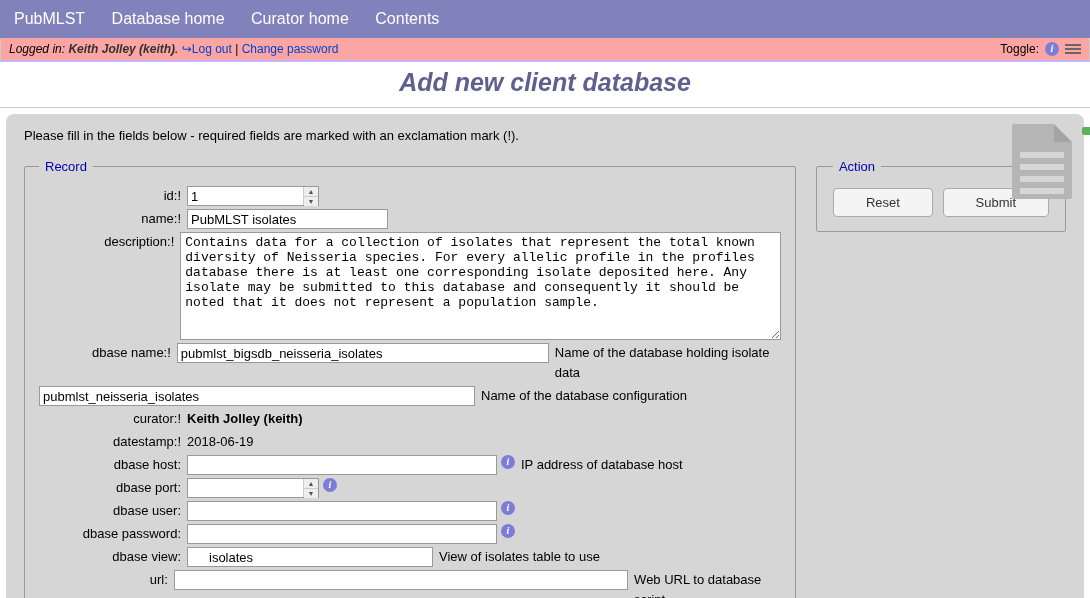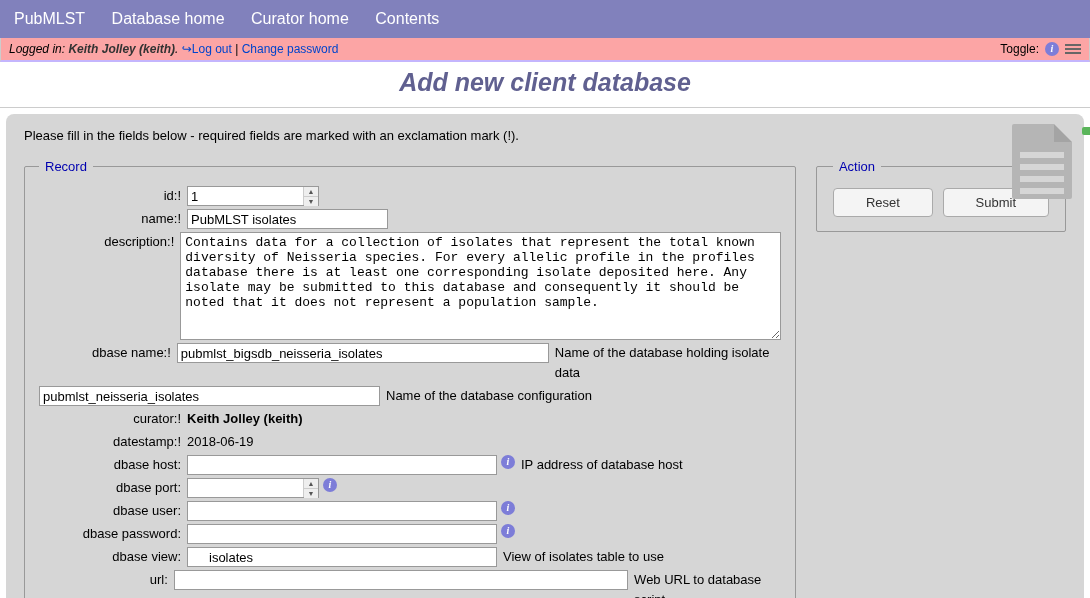--- a/index.html
+++ b/index.html
@@ -178,21 +178,21 @@
         <textarea style="">Contains data for a collection of isolates that represent the total known diversity of Neisseria species. For every allelic profile in the profiles database there is at least one corresponding isolate deposited here. Any isolate may be submitted to this database and consequently it should be noted that it does not represent a population sample.</textarea>
       </div>
 
       <div class="form-row">
         <label>dbase name:!</label>
         <input type="text" style="width: 400px;" value="pubmlst_bigsdb_neisseria_isolates">
         <span class="note">Name of the database holding isolate data</span>
       </div>
 
       <div class="form-row">
-        <input type="text" style="width: 341px;" value="pubmlst_neisseria_isolates">
+        <input type="text" style="width: 436px;" value="pubmlst_neisseria_isolates">
         <span class="note">Name of the database configuration</span>
       </div>
 
       <div class="form-row">
         <label>curator:!</label>
         <span class="static-val bold">Keith Jolley (keith)</span>
       </div>
 
       <div class="form-row">
         <label>datestamp:!</label>
@@ -225,21 +225,21 @@
       </div>
 
       <div class="form-row">
         <label>dbase password:</label>
         <input type="password" style="width: 310px;" value="">
         <span class="info-icon" style="margin-left:4px">i</span>
       </div>
 
       <div class="form-row">
         <label>dbase view:</label>
-        <input type="text" style="width: 310px; padding-left: 21px;" value="isolates">
+        <input type="text" style="width: 246px; padding-left: 21px;" value="isolates">
         <span class="note">View of isolates table to use</span>
       </div>
 
       <div class="form-row">
         <label>url:</label>
         <input type="text" class="url-sel" style="width: 500px;" value="/cgi-bin/bigsdb/bigsdb.pl">
         <span class="note">Web URL to database script</span>
       </div>
 
     </fieldset>

